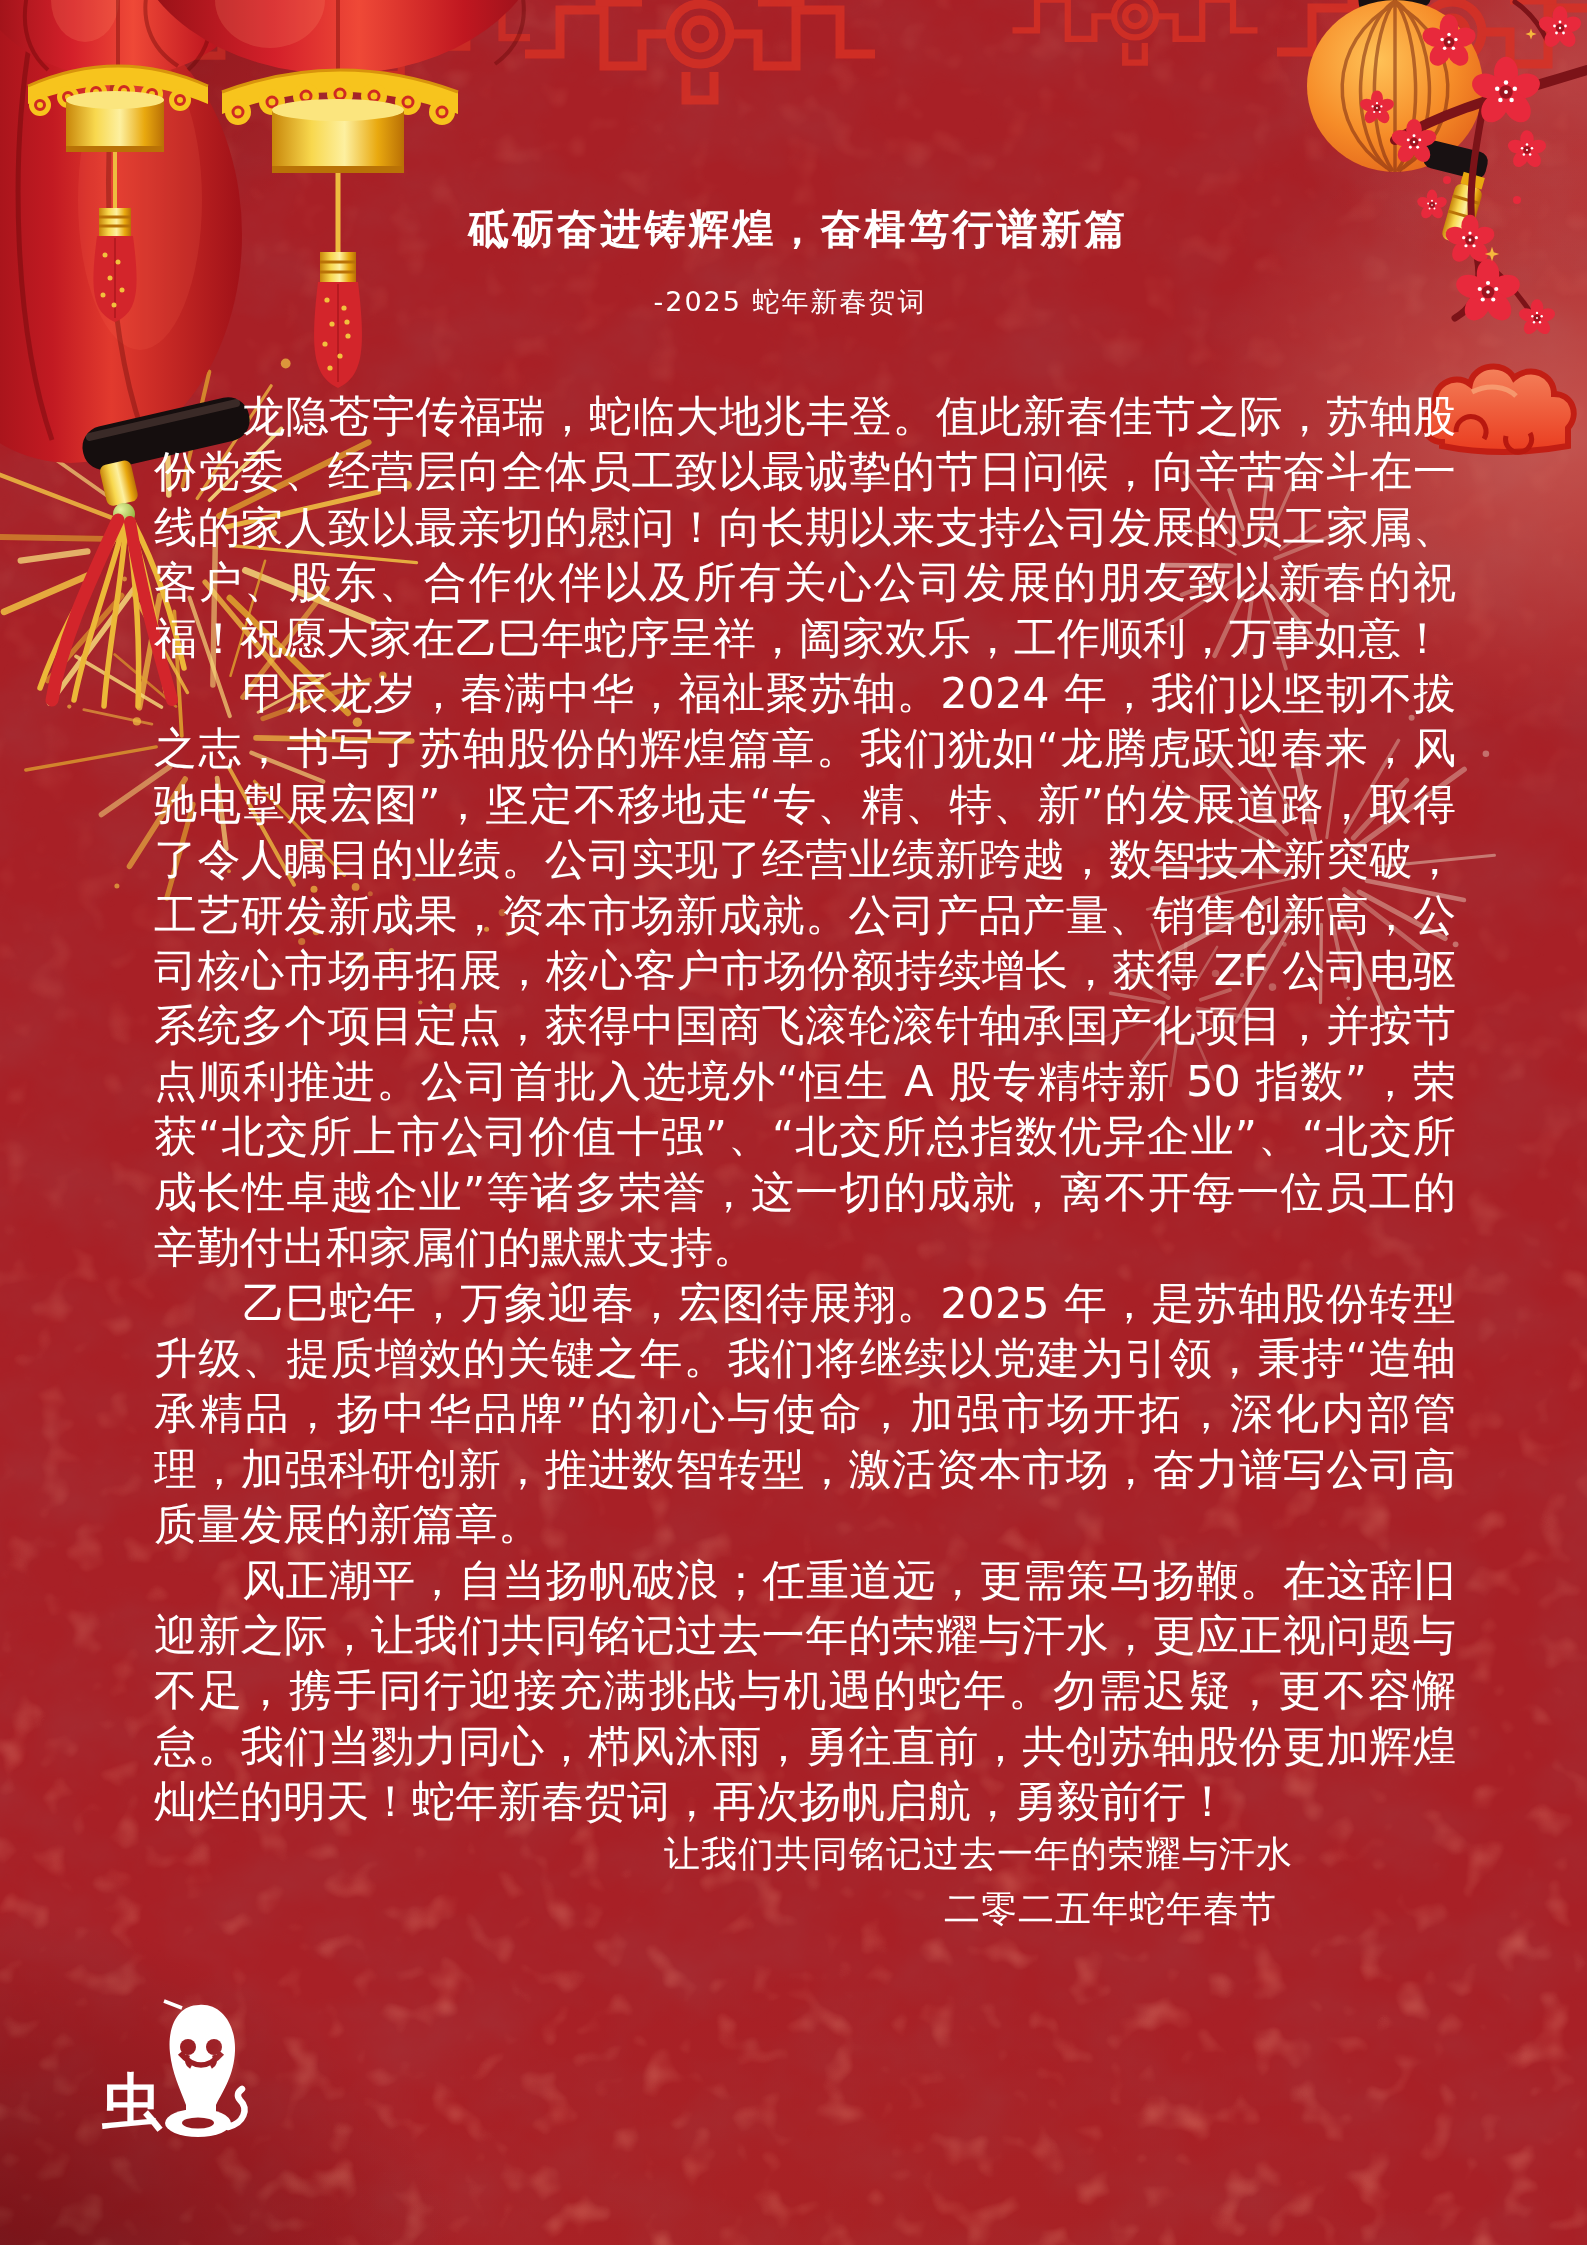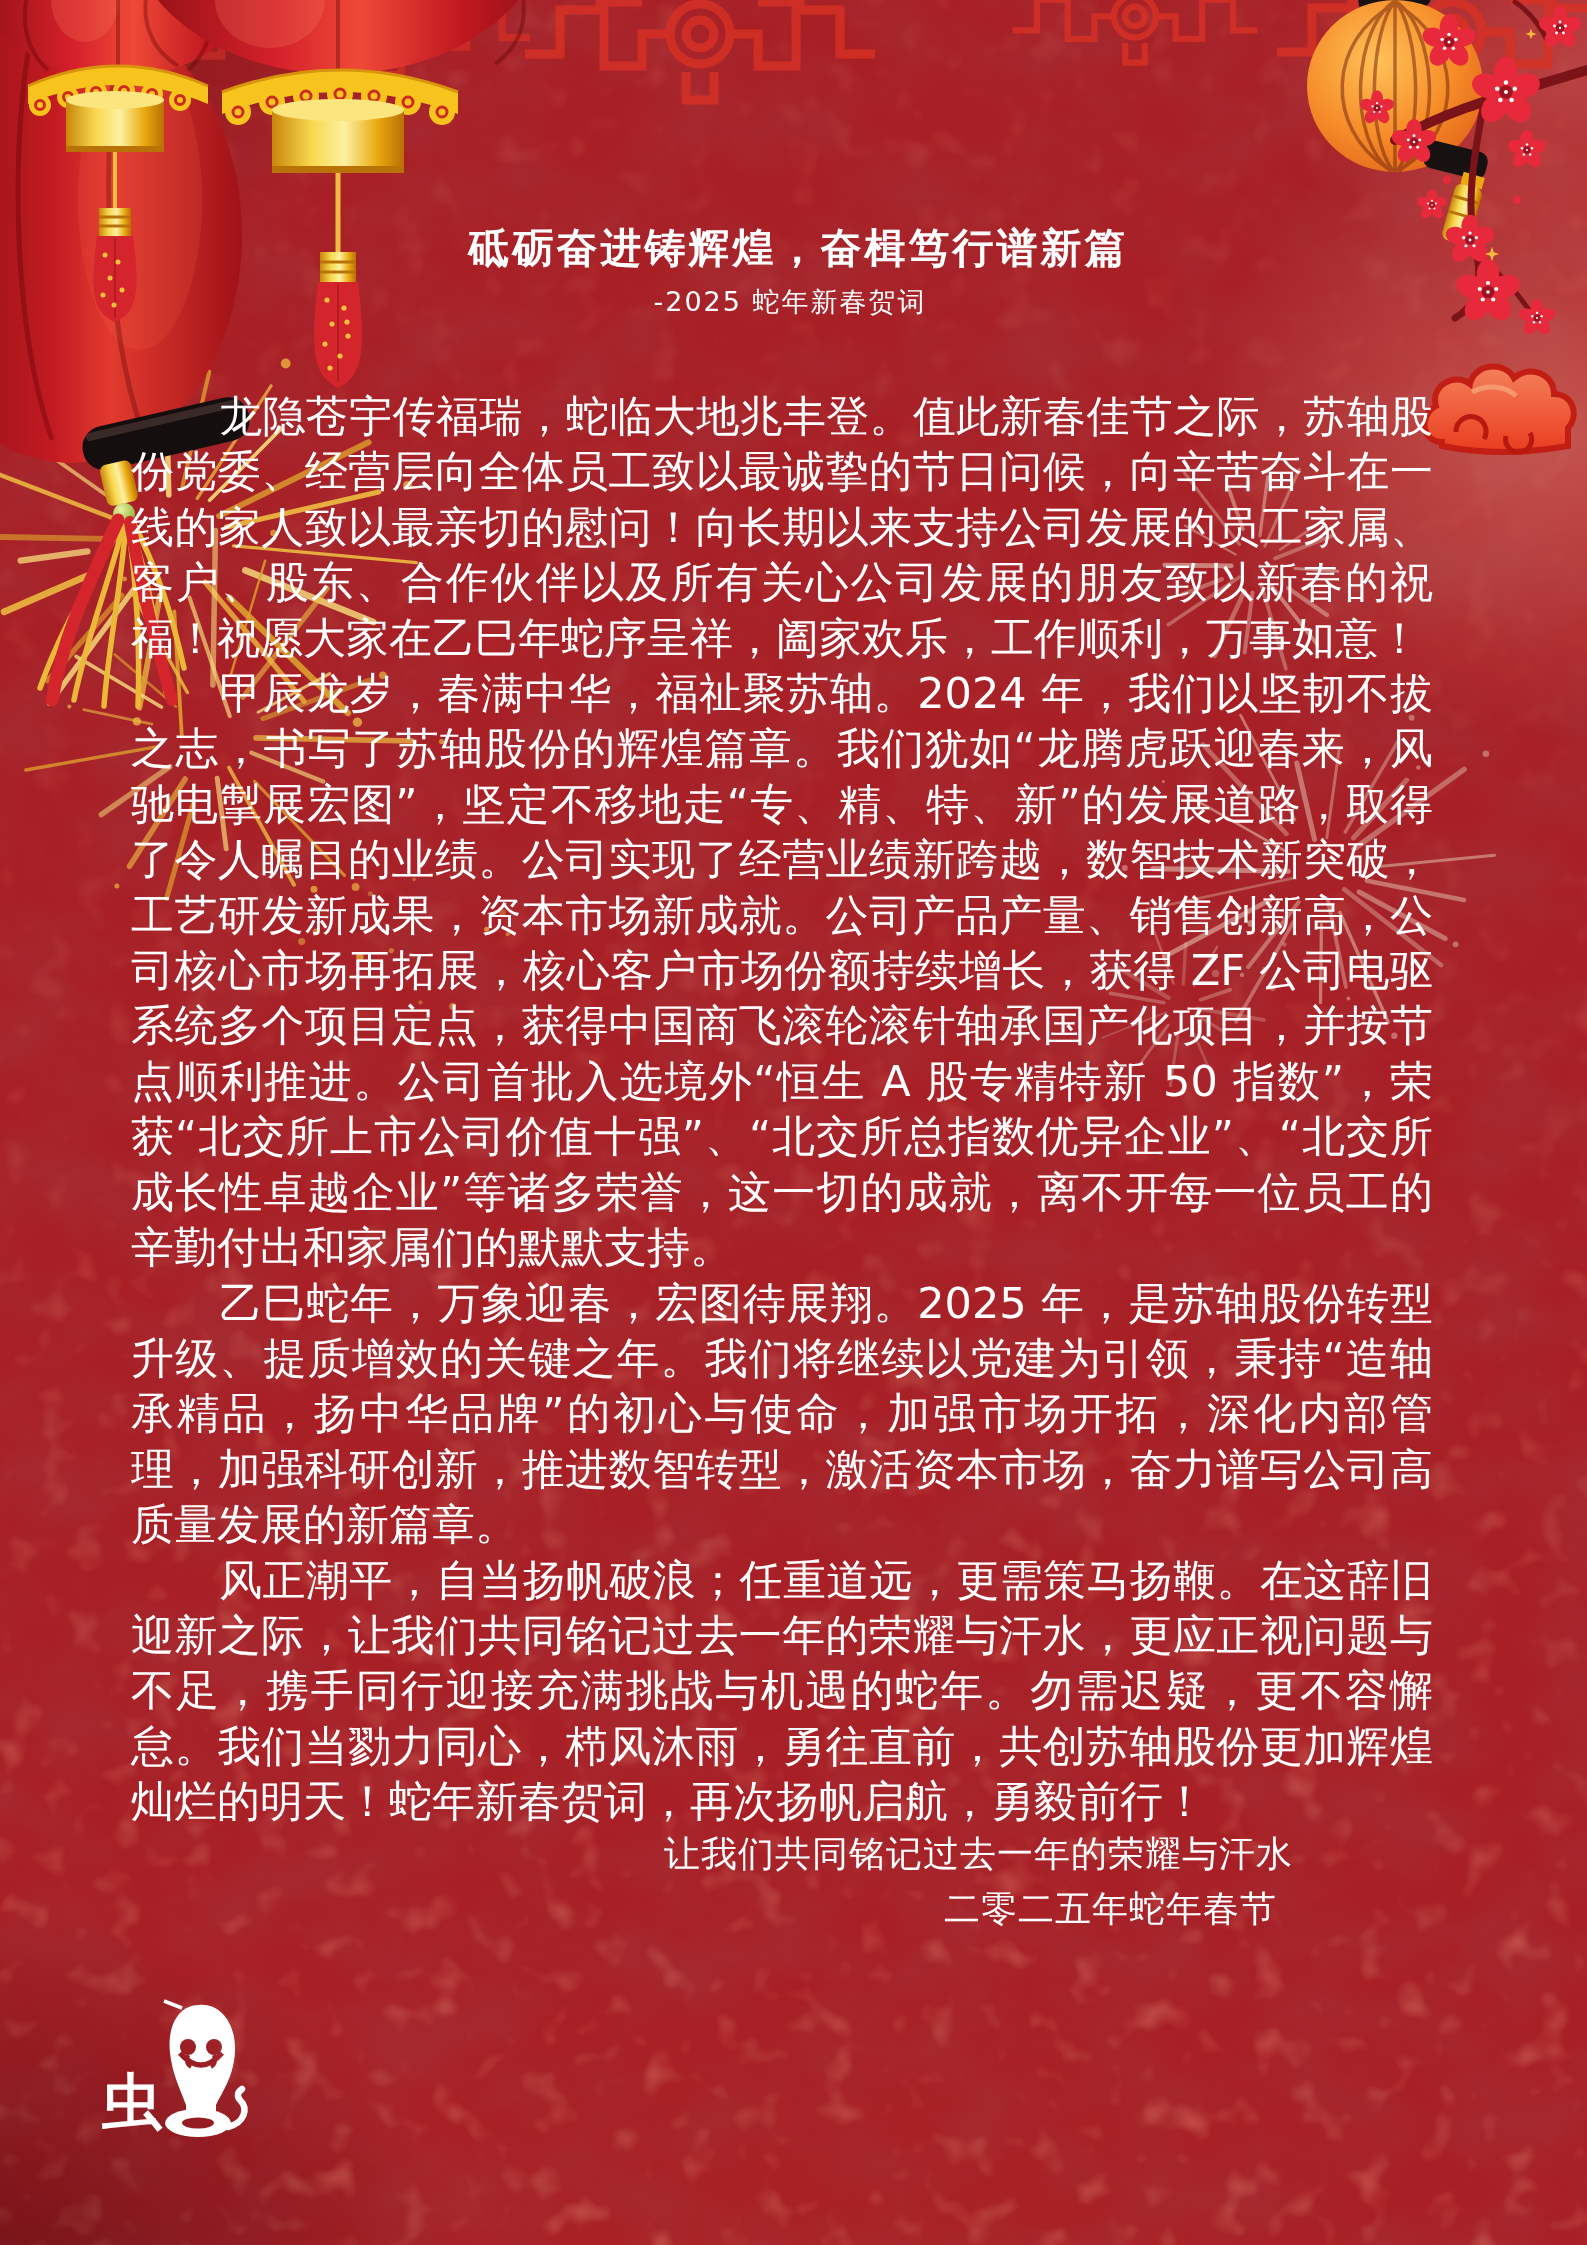--- a/index.html
+++ b/index.html
@@ -24,29 +24,29 @@
   .lattice-svg{left:0;top:0;z-index:2;}
   #fx{left:0;top:0;z-index:2;}
   .lanterns-left{left:0;top:0;z-index:3;}
   .lantern-right{left:1295px;top:-6px;z-index:3;}
   .cloud-svg{left:1412px;top:358px;z-index:3;}
   .branch-svg{left:1287px;top:0;z-index:4;}
 
   .page-title{
     position:absolute;left:10px;right:0;top:202px;z-index:6;
     text-align:center;color:#fff;
-    font-size:41px;font-weight:bold;letter-spacing:3px;margin-top:19px;
+    font-size:41px;font-weight:bold;letter-spacing:3px;
   }
   .page-subtitle{
     position:absolute;left:0;right:7px;top:284px;z-index:6;
     text-align:center;color:#fff;
     font-size:27px;letter-spacing:2px;
   }
   .body-text{
-    position:absolute;left:131px;top:389px;width:1302px;z-index:6;
+    position:absolute;left:154px;top:389px;width:1302px;z-index:6;
     color:#fff;font-size:43px;line-height:55.4px;
     text-align:justify;text-justify:inter-ideograph;
   }
   .body-text p{margin:0;text-indent:2.05em;}
   .signature{
     position:absolute;right:294px;top:1826px;z-index:6;
     color:#fff;font-size:36px;line-height:55px;text-align:right;letter-spacing:1px;
   }
   .signature .sig-date{margin-right:16px;}
   .logo{position:absolute;left:100px;top:1995px;width:170px;height:152px;z-index:6;}

